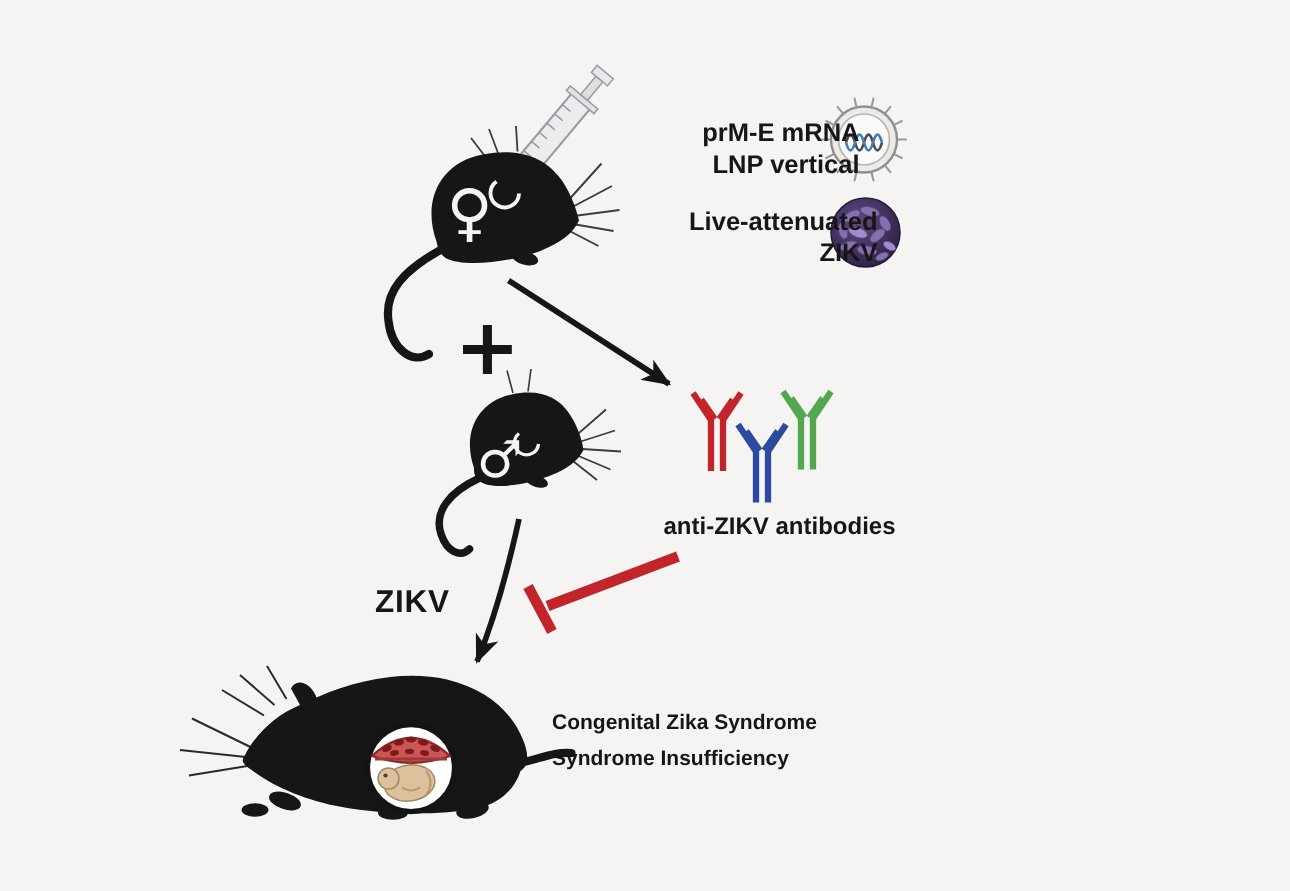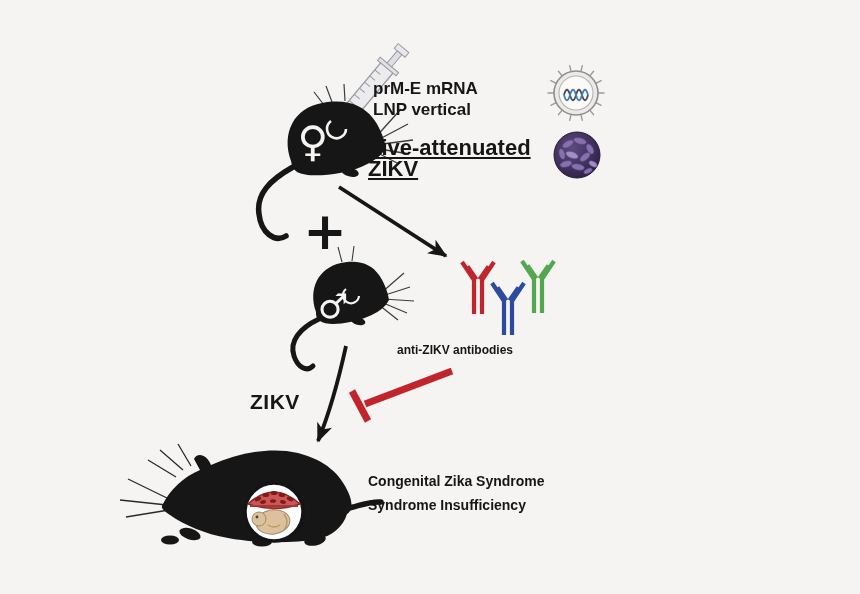--- a/index.html
+++ b/index.html
@@ -2,24 +2,24 @@
 <html><head>
 <meta charset="utf-8">
 <style>
   html,body{margin:0;padding:0;overflow:hidden;background:#f5f4f2;}
   .stage{
     position:relative;width:860px;height:594px;background:#f5f4f2;
     font-family:"Liberation Sans","DejaVu Sans",sans-serif;color:#161616;
   }
   .stage svg{position:absolute;left:0;top:0;}
   .lbl{position:absolute;font-weight:bold;color:#161616;}
-  .lbl.center{text-align:left;}
+  .lbl.center{text-align:right;}
   .vaccine-label{left:373px;top:78px;width:200px;font-size:17px;line-height:21px;}
-  .liveatt-label{left:368px;top:137px;width:200px;font-size:22px;line-height:21px;text-decoration:underline;}
-  .ab-caption{left:397px;top:343px;width:200px;font-size:12px;}
+  .liveatt-label{left:385px;top:137px;width:200px;font-size:17px;line-height:21px;}
+  .ab-caption{left:397px;top:343px;width:200px;font-size:16px;}
   .zikv-label{left:250px;top:390px;font-size:21px;letter-spacing:.5px;}
   .outcomes{left:368px;top:470px;font-size:14px;line-height:23.5px;white-space:nowrap;}
 </style>
 </head>
 <body>
 
 <div class="stage">
 
   <svg width="860" height="594" viewBox="0 0 860 594">
     <defs>

